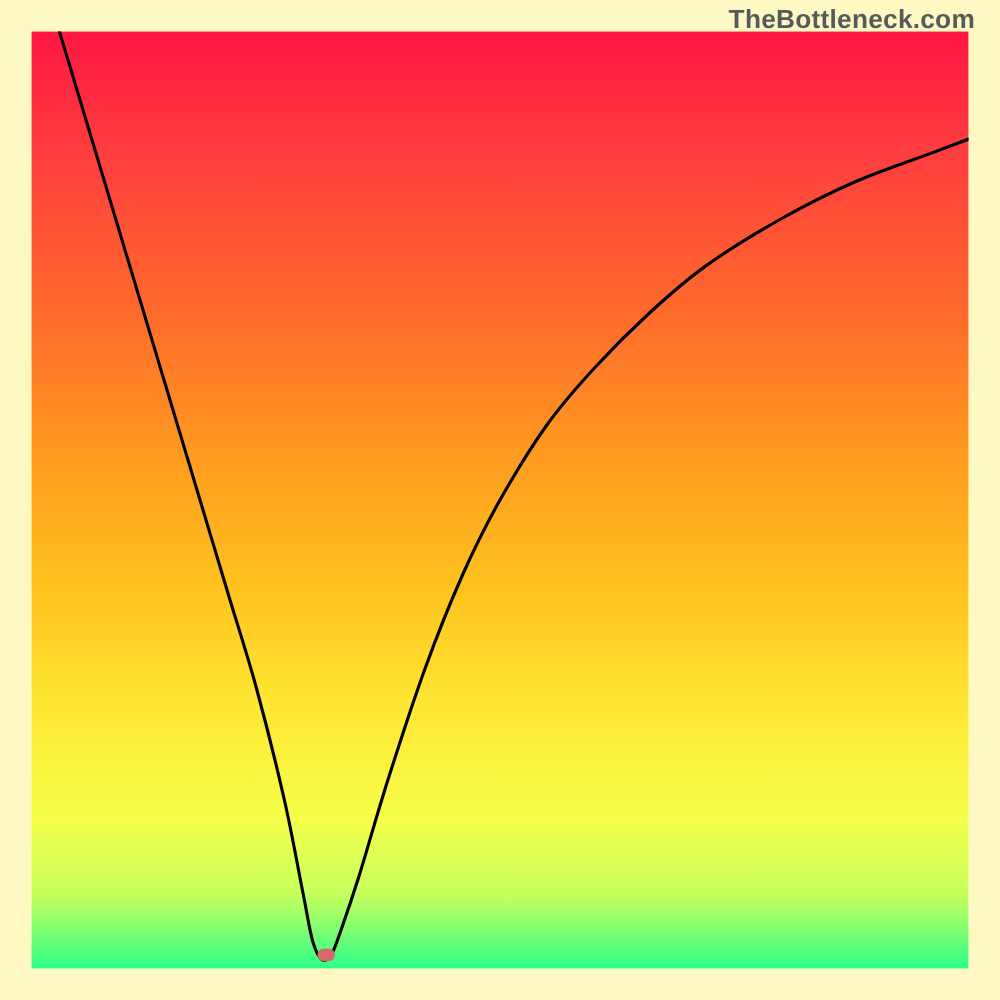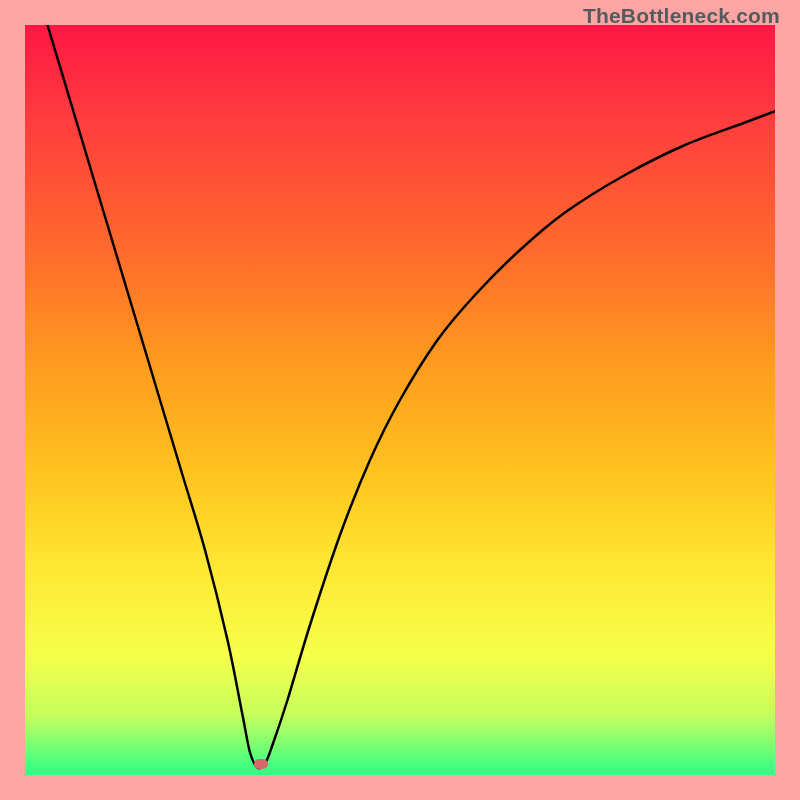--- a/index.html
+++ b/index.html
@@ -8,21 +8,21 @@
     width: 800px;
     height: 800px;
     background: #000;
     font-family: Arial, Helvetica, sans-serif;
     overflow: hidden;
   }
   .outer {
     position: relative;
     width: 800px;
     height: 800px;
-    background: #fca5a5;
+    background: #fef9c3;
   }
   .plot-area {
     position: absolute;
     left: 25px;
     top: 25px;
     width: 750px;
     height: 750px;
     overflow: hidden;
   }
   .gradient-bg {

